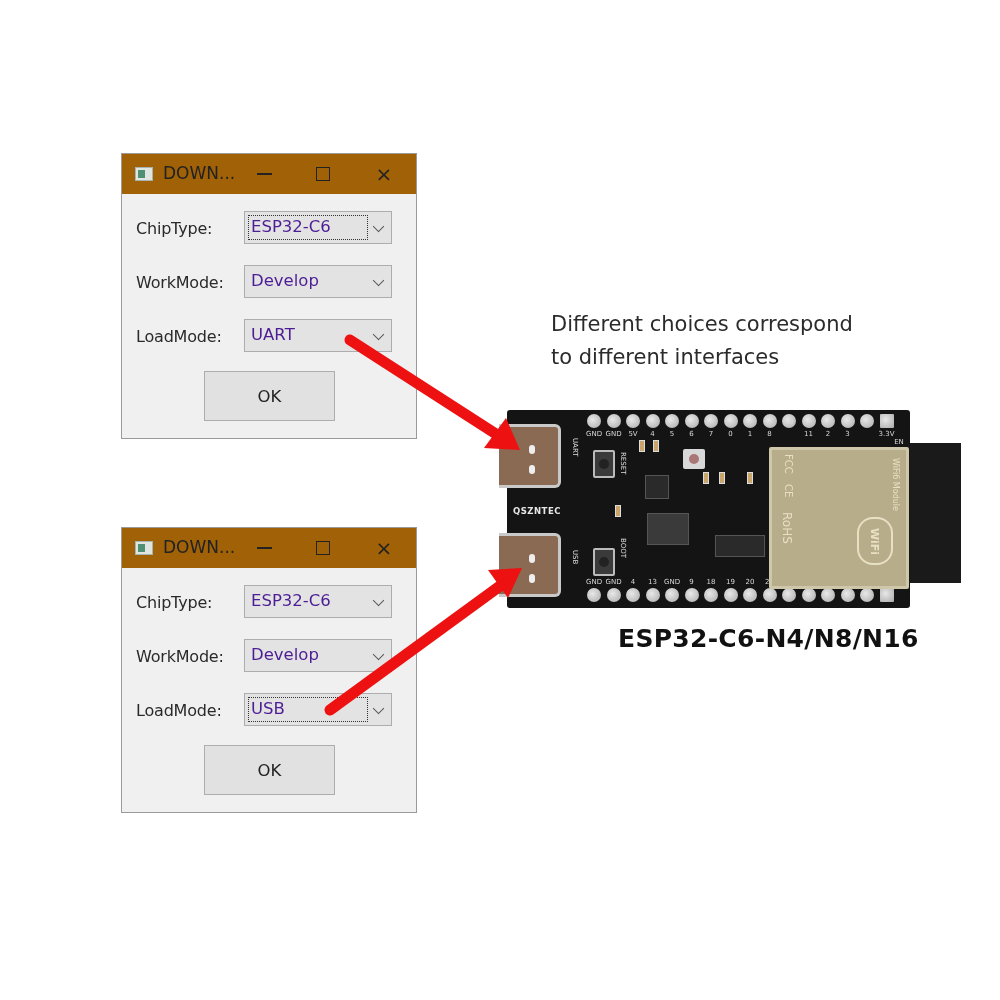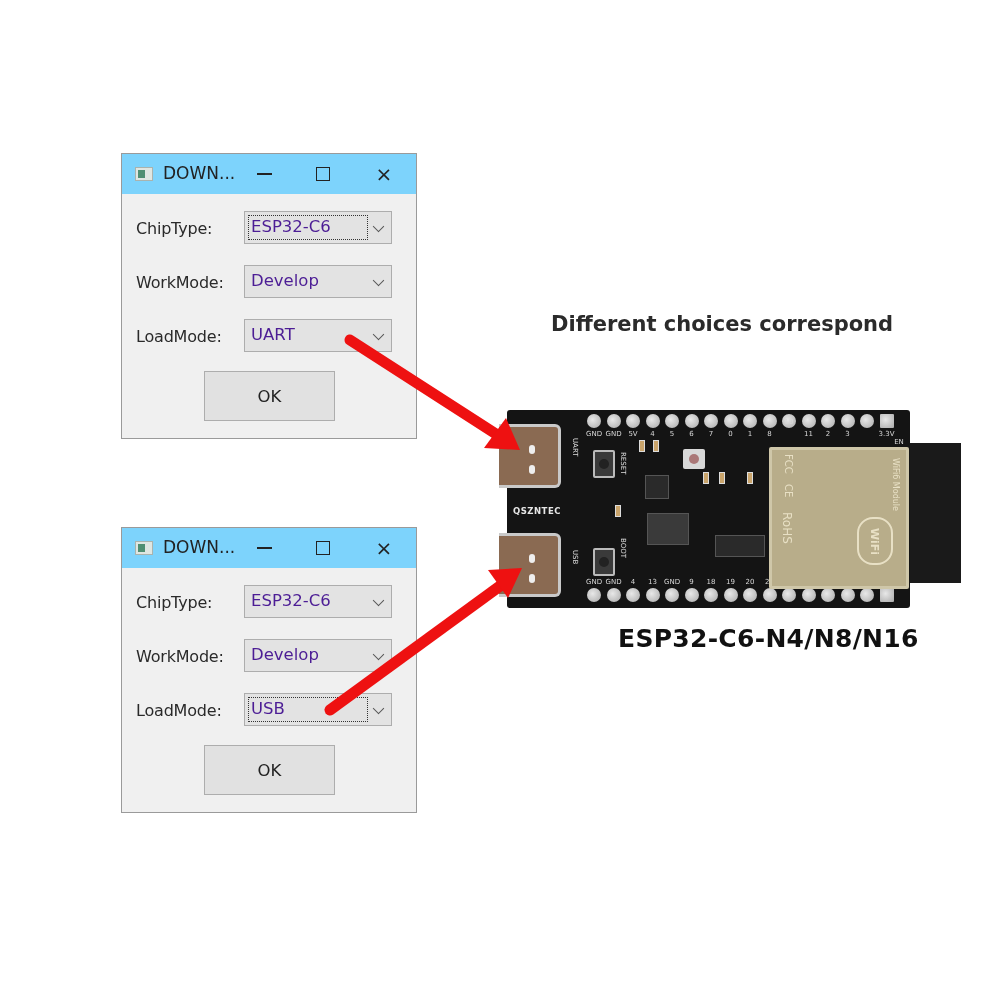--- a/index.html
+++ b/index.html
@@ -4,21 +4,21 @@
 <style>
   * { box-sizing: border-box; margin: 0; padding: 0; }
   html, body { width: 1000px; height: 1000px; background: #ffffff; overflow: hidden; }
   body { position: relative; font-family: "Liberation Sans", "DejaVu Sans", sans-serif; }
 
   .dialog {
     position: absolute; width: 296px; height: 286px;
     background: #f0f0f0; border: 1px solid #9a9a9a;
   }
   .dialog .titlebar {
-    height: 40px; background: #7dd3fc; position: relative;
+    height: 40px; background: #a16207; position: relative;
   }
   .dialog .app-icon {
     position: absolute; left: 13px; top: 13px; width: 18px; height: 14px;
     border: 1px solid #a9b3ae; background: #dfe6e2;
   }
   .dialog .app-icon::before {
     content: ""; position: absolute; left: 2px; top: 2px; width: 7px; height: 8px; background: #4f8f73;
   }
   .dialog .title {
     position: absolute; left: 41px; top: 9px; font-size: 17px; color: #222;
@@ -59,21 +59,21 @@
   }
   .ok-button {
     position: absolute; left: 82px; top: 217px; width: 131px; height: 50px;
     background: #e1e1e1; border: 1px solid #adadad;
     display: flex; align-items: center; justify-content: center;
     font-size: 16.5px; color: #222; font-family: "DejaVu Sans", sans-serif;
   }
 
   .caption {
     position: absolute; left: 551px; top: 308px; width: 400px;
-    font-family: "DejaVu Sans", sans-serif; font-weight: bold; font-size: 21px;
+    font-family: "DejaVu Sans", sans-serif; font-weight: normal; font-size: 21px;
     line-height: 33px; color: #2b2b2b;
   }
   .product-title {
     position: absolute; left: 618px; top: 624px;
     font-family: "DejaVu Sans", sans-serif; font-weight: bold; font-size: 25px;
     color: #111; letter-spacing: 0.3px;
   }
 
   
   .board {
@@ -208,20 +208,21 @@
       <span class="value-box"></span>
       <span class="value">USB</span>
       <span class="chevron"></span>
     </div>
   </div>
   <div class="ok-button">OK</div>
 </div>
 
 <div class="caption">
   <div>Different choices correspond</div>
+  <div>to different interfaces</div>
 </div>
 
 <div class="antenna"></div>
 
 <div class="board">
   <div class="pin-row" style="top:4px;" id="top-pins">
       <span class="pin" style="left: 80px; top: 0px;"></span>
       <span class="pin-label" style="left: 87px; top: 16px;">GND</span>
       <span class="pin" style="left: 99.5px; top: 0px;"></span>
       <span class="pin-label" style="left: 106.5px; top: 16px;">GND</span>

